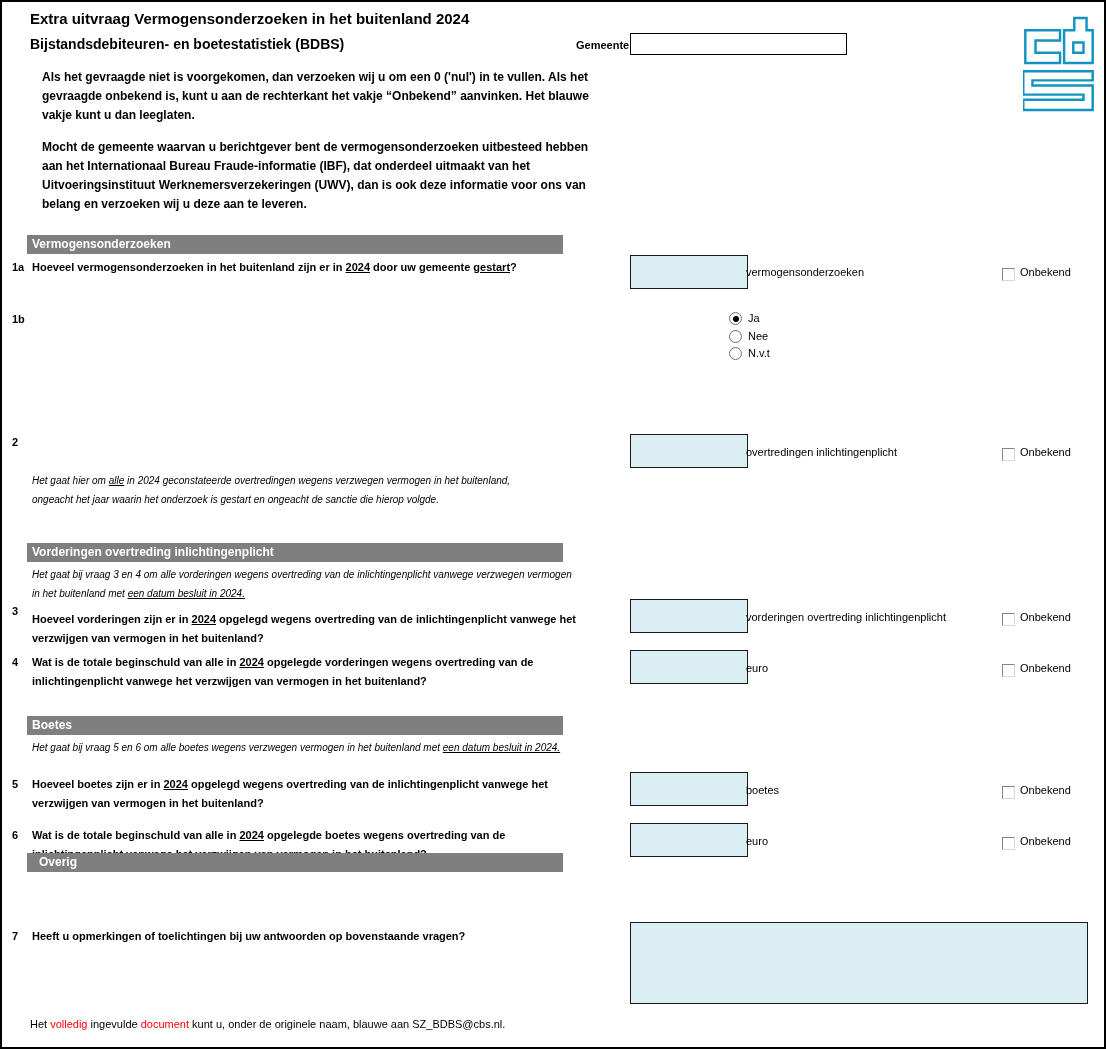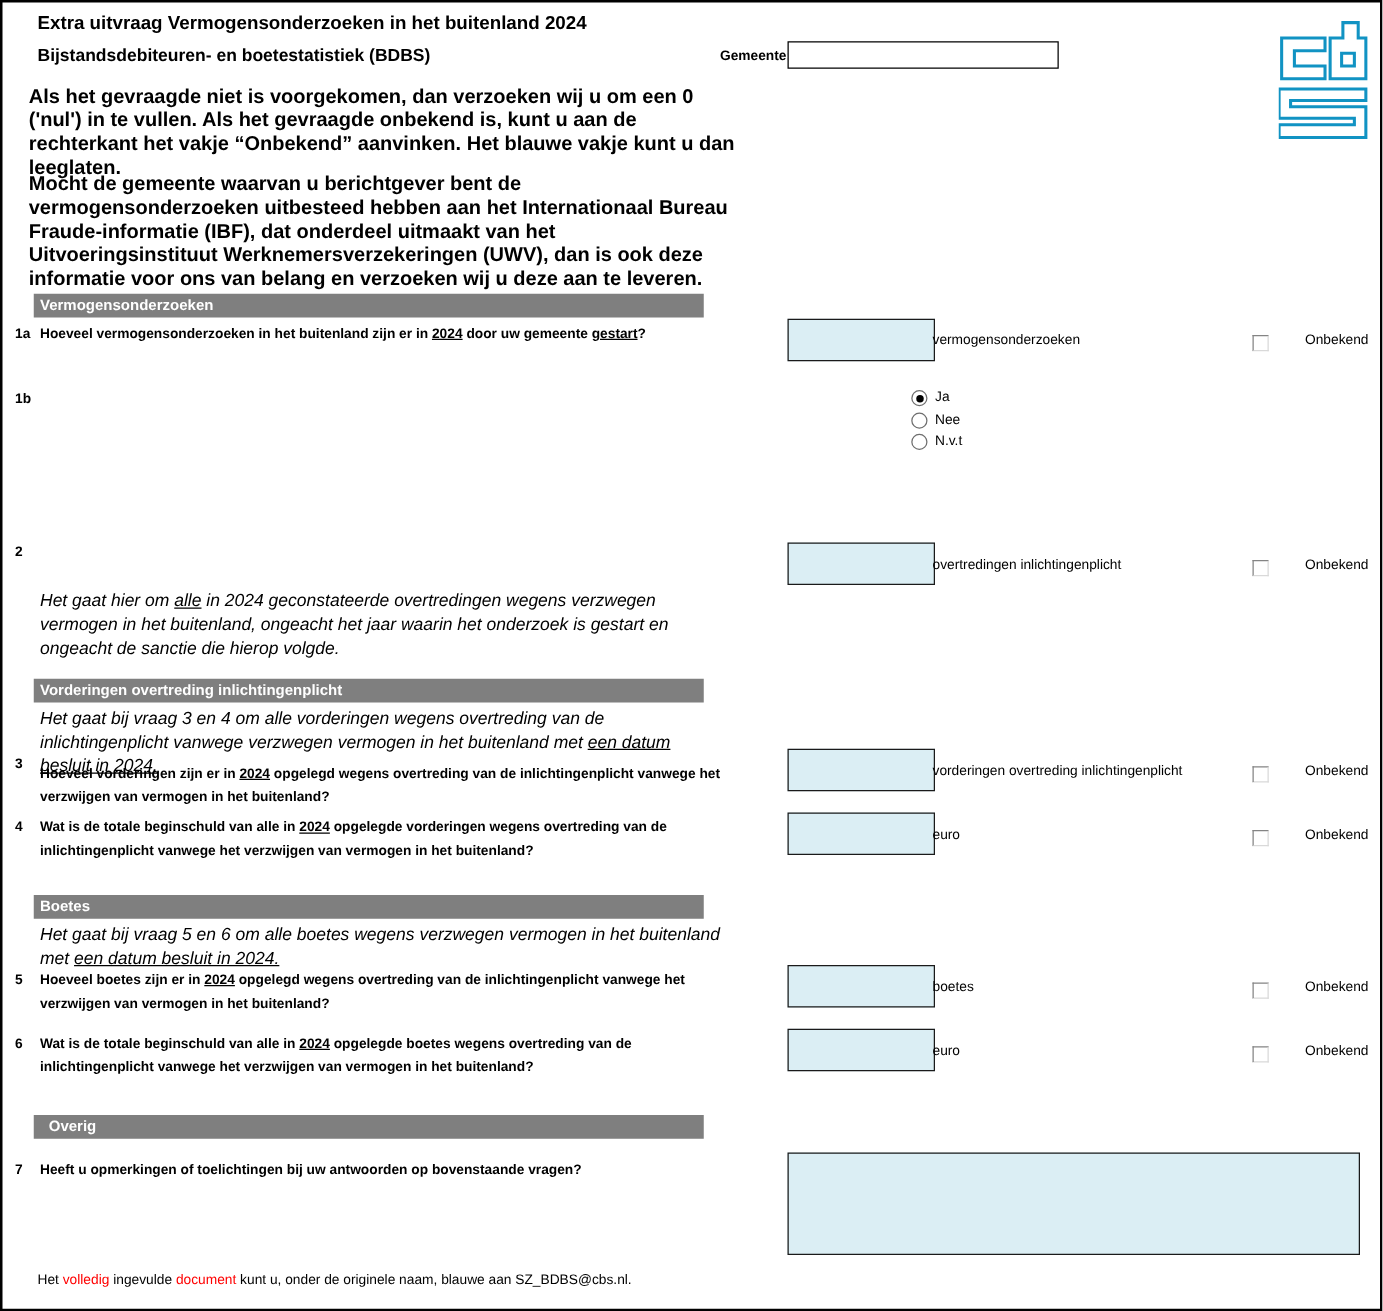--- a/index.html
+++ b/index.html
@@ -4,43 +4,43 @@
 <style>
   html,body{margin:0;padding:0;background:#e8e8e8;}
   .page{
     position:relative;width:1106px;height:1049px;background:#fff;
     border:2px solid #000;box-sizing:border-box;overflow:hidden;
     font-family:"Liberation Sans",sans-serif;color:#000;
   }
   .abs{position:absolute;}
   .title{left:28px;top:8px;font-size:15px;font-weight:bold;}
   .subtitle{left:28px;top:34px;font-size:14px;font-weight:bold;}
-  .intro{font-size:16px;font-weight:bold;line-height:19px;width:565px;left:21px;}
+  .intro{font-size:12px;font-weight:bold;line-height:19px;width:565px;left:40px;}
   #intro1{top:66px;}
   #intro2{top:136px;}
   .gem-label{left:574px;top:37px;font-size:11px;font-weight:bold;}
   .gem-input{left:628px;top:31px;width:209px;height:20px;border:1.5px solid #000;background:#fff;
     font-family:"Liberation Sans",sans-serif;font-size:11px;padding:0 3px;box-sizing:content-box;outline:none;}
   .logo{left:1021px;top:12px;}
   .secbar{left:25px;width:536px;height:19px;background:#7F7F7F;color:#fff;
     font-size:12px;font-weight:bold;line-height:19px;padding-left:5px;box-sizing:border-box;}
   #bar1{top:233px;}
   #bar2{top:541px;}
   #bar3{top:714px;}
-  #bar4{top:890px;padding-left:12px;}
+  #bar4{top:851px;padding-left:12px;}
   .qnum{left:10px;width:20px;font-size:11px;font-weight:bold;line-height:19px;}
   .qtext{left:30px;font-size:11px;font-weight:bold;line-height:19px;width:590px;}
-  .note{left:30px;font-size:14px;font-style:italic;font-weight:normal;line-height:19px;}
+  .note{left:30px;font-size:10px;font-style:italic;font-weight:normal;line-height:19px;}
   .u{text-decoration:underline;}
   .ansbox{width:108px;height:32px;background:#DBEEF4;border:1.5px solid #1a1a1a;
     font-family:"Liberation Sans",sans-serif;font-size:12px;padding:0 4px;outline:none;}
   .unit{left:744px;font-size:11px;font-weight:normal;}
   .cb{left:1000px;width:11px;height:11px;background:#fff;border:1px solid #848484;
     border-right-color:#d9d9d9;border-bottom-color:#d9d9d9;}
-  .cblab{left:1042px;font-size:11px;font-weight:normal;text-align:center;}
+  .cblab{left:1018px;font-size:11px;font-weight:normal;text-align:center;}
   .radio{left:727px;width:11px;height:11px;border:1px solid #6e6e6e;border-radius:50%;background:#fff;}
   .radio.on::after{content:"";position:absolute;left:2.5px;top:2.5px;width:6px;height:6px;border-radius:50%;background:#000;}
   .radlab{left:746px;font-size:11px;}
   .bigbox{left:628px;top:920px;width:452px;height:76px;background:#DBEEF4;border:1.5px solid #1a1a1a;
     font-family:"Liberation Sans",sans-serif;font-size:11px;resize:none;outline:none;}
   .footer{left:28px;top:1016px;font-size:11px;}
   .red{color:#FF0000;}
 </style>
 </head>
 <body>

